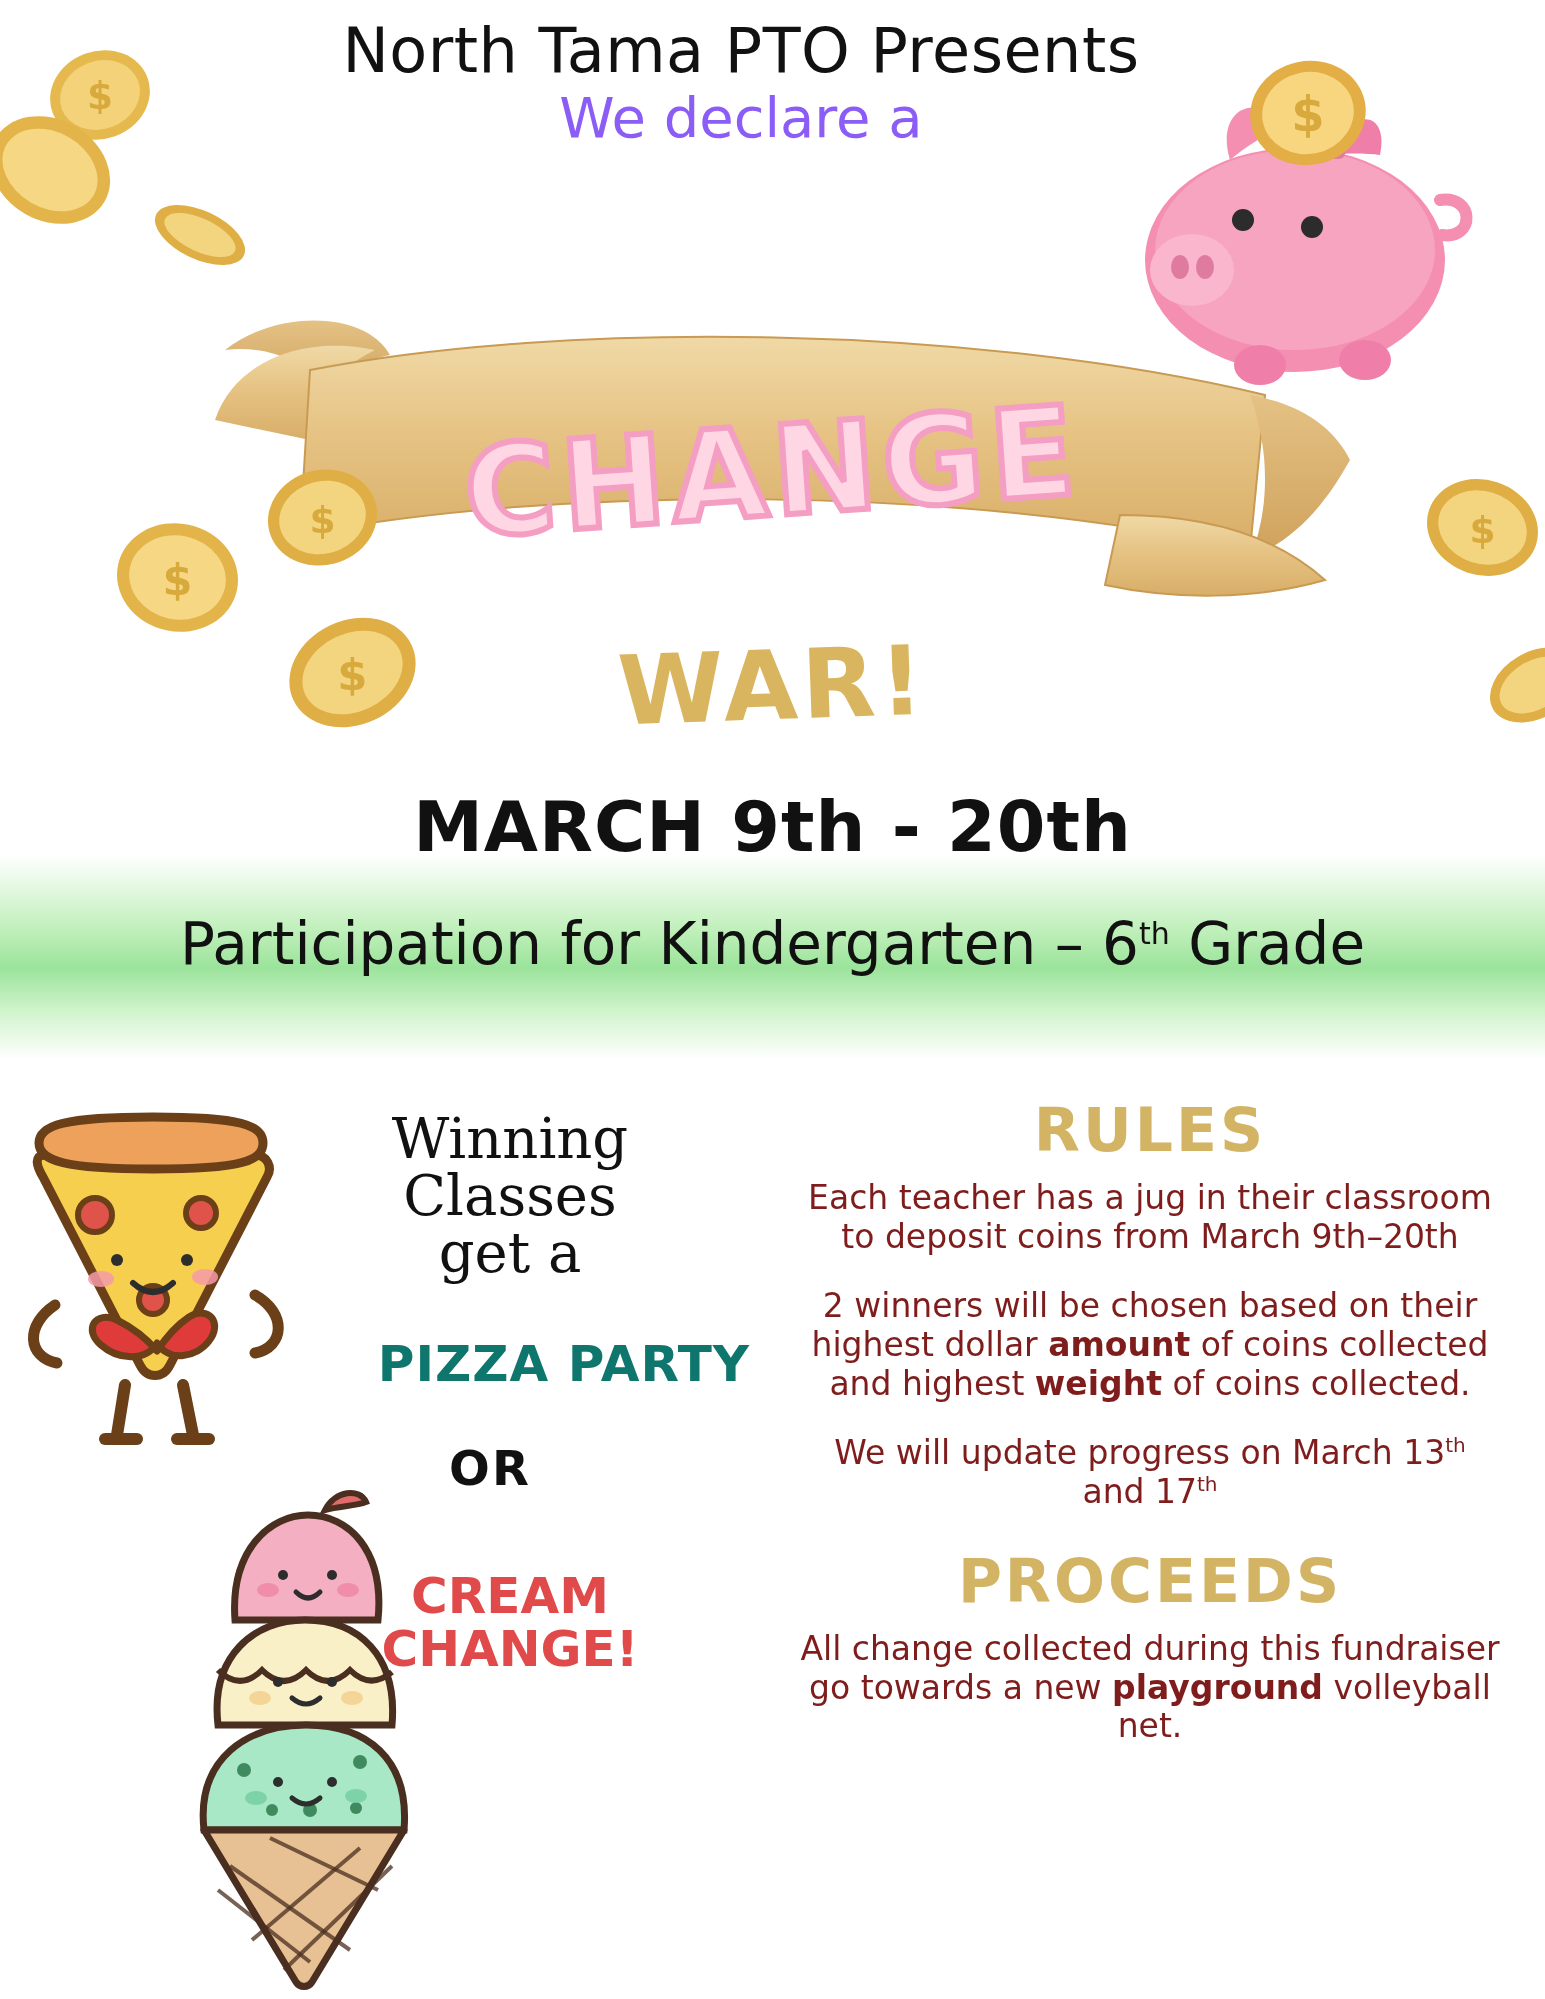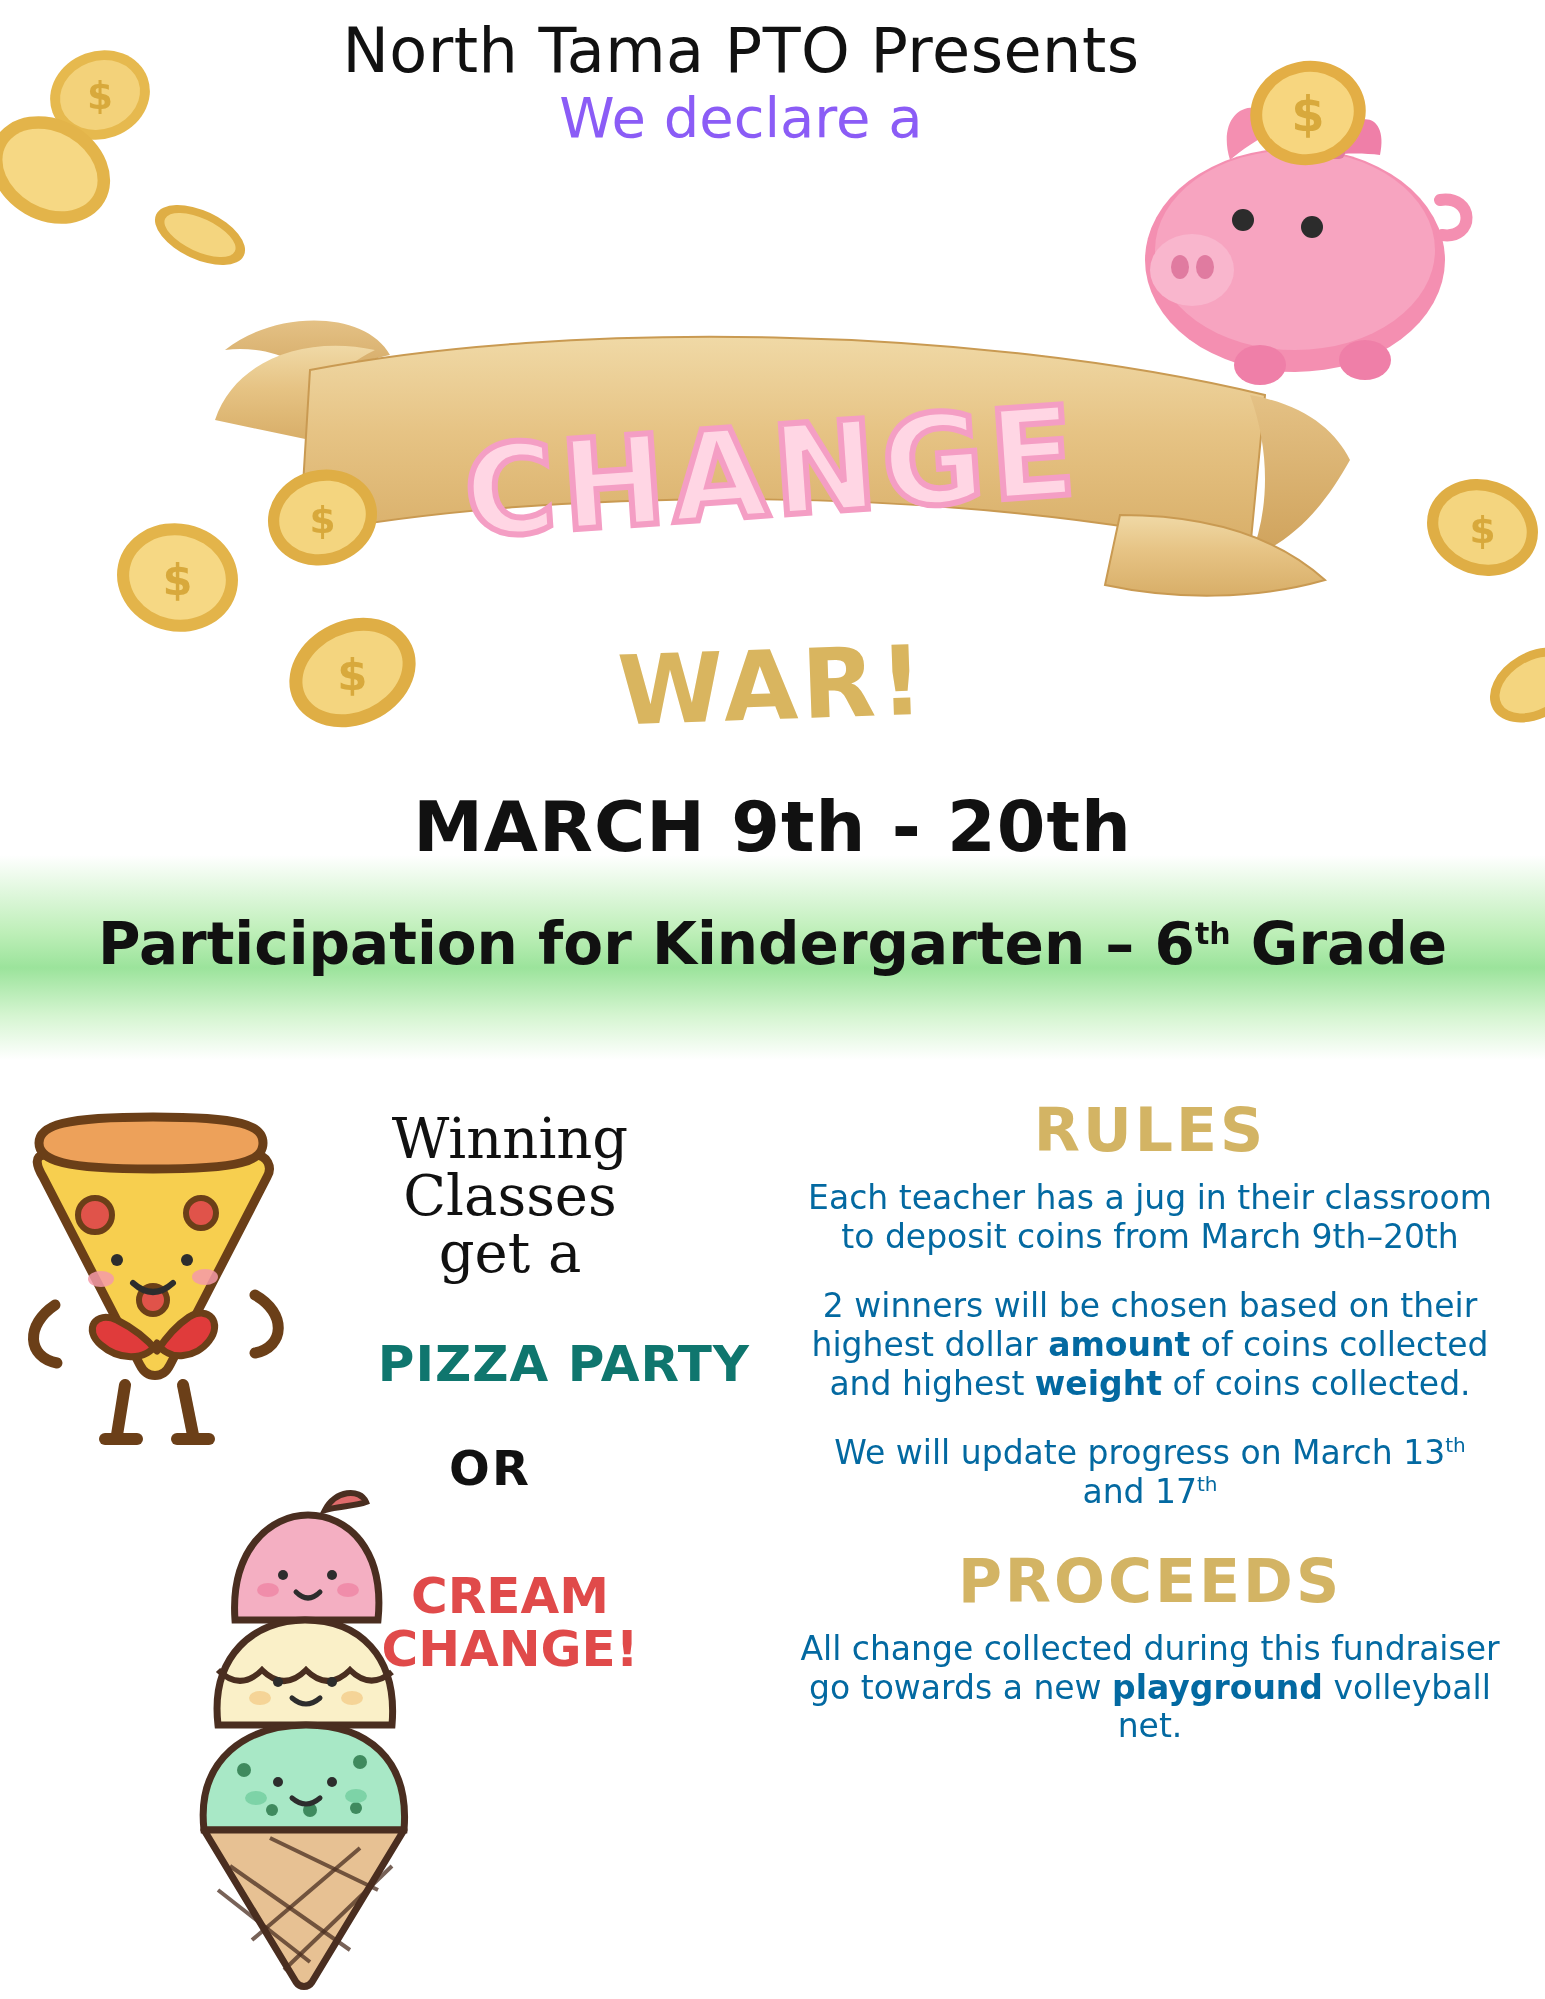--- a/index.html
+++ b/index.html
@@ -125,21 +125,21 @@
   #participation-line {
     position: absolute;
     top: 910px;
     left: 0;
     width: 1545px;
     text-align: center;
     z-index: 33;
     font-family: "DejaVu Sans", sans-serif;
     font-size: 58px;
     color: #111;
-    font-weight: 700;
+    font-weight: 400;
     white-space: nowrap;
   }
   #participation-line sup { font-size: 30px; vertical-align: super; }
   #winning-text {
     position: absolute;
     top: 1110px;
     left: 300px;
     width: 420px;
     text-align: center;
     font-family: "DejaVu Serif", serif;
@@ -202,21 +202,21 @@
     font-size: 60px;
     font-weight: 700;
     letter-spacing: 3px;
     color: #d3b464;
     margin: 0 0 14px 0;
   }
   .body-text {
     font-family: "DejaVu Sans", sans-serif;
     font-size: 33px;
     line-height: 1.18;
-    color: #0369a1;
+    color: #7f1d1d;
     margin: 8px 0 30px 0;
   }
   .body-text b { font-weight: 700; }
   .body-text sup { font-size: 20px; vertical-align: super; }
   #proceeds-heading { margin-top: 34px; }
 
   
   .illus { position: absolute; z-index: 22; }
 </style>
 </head>

